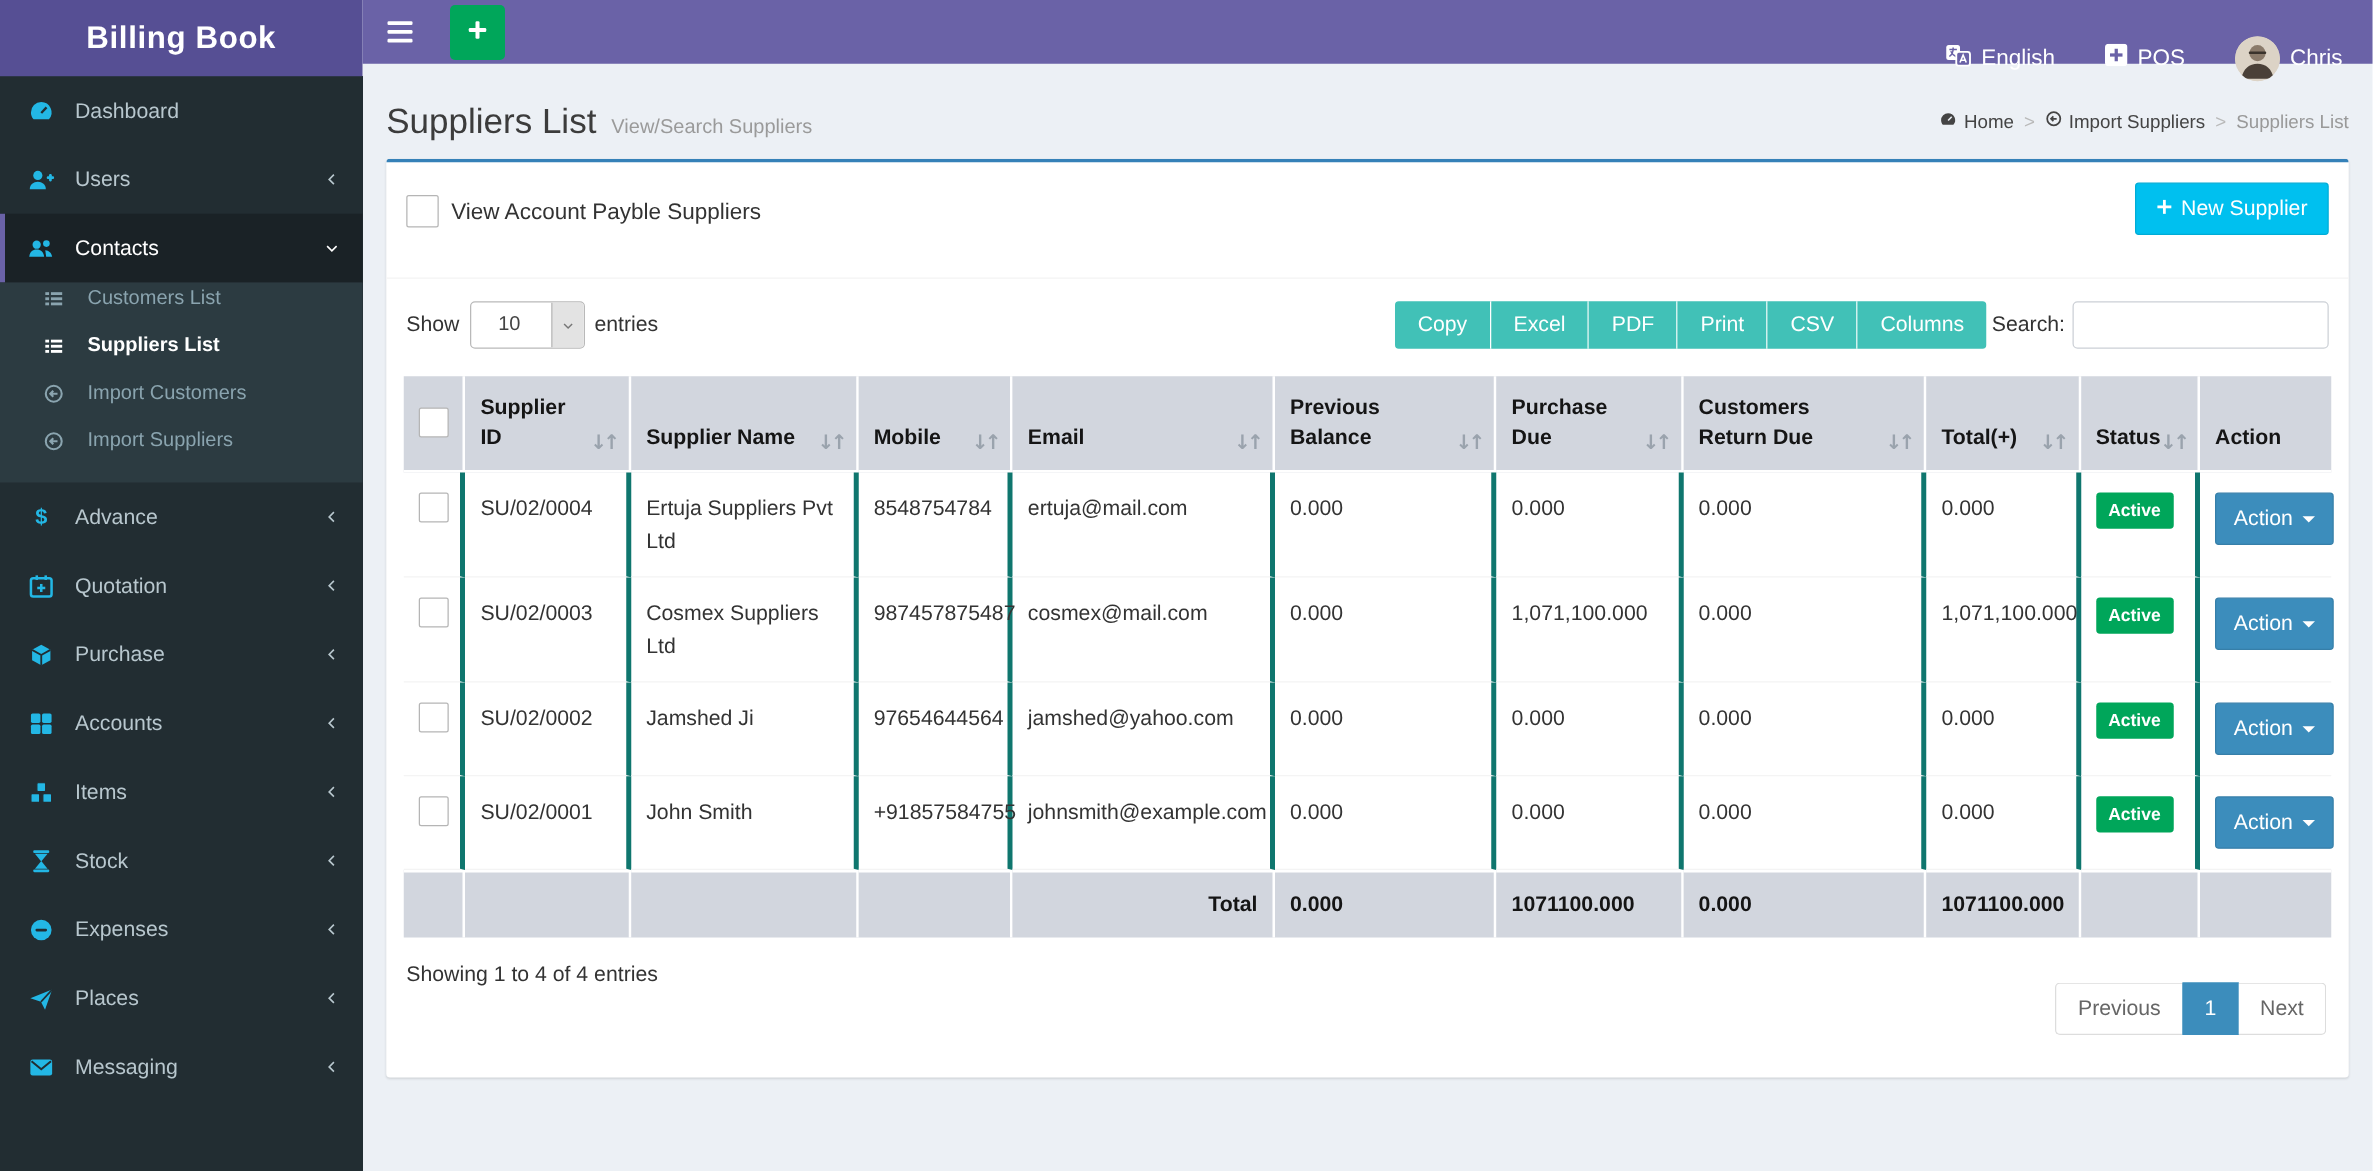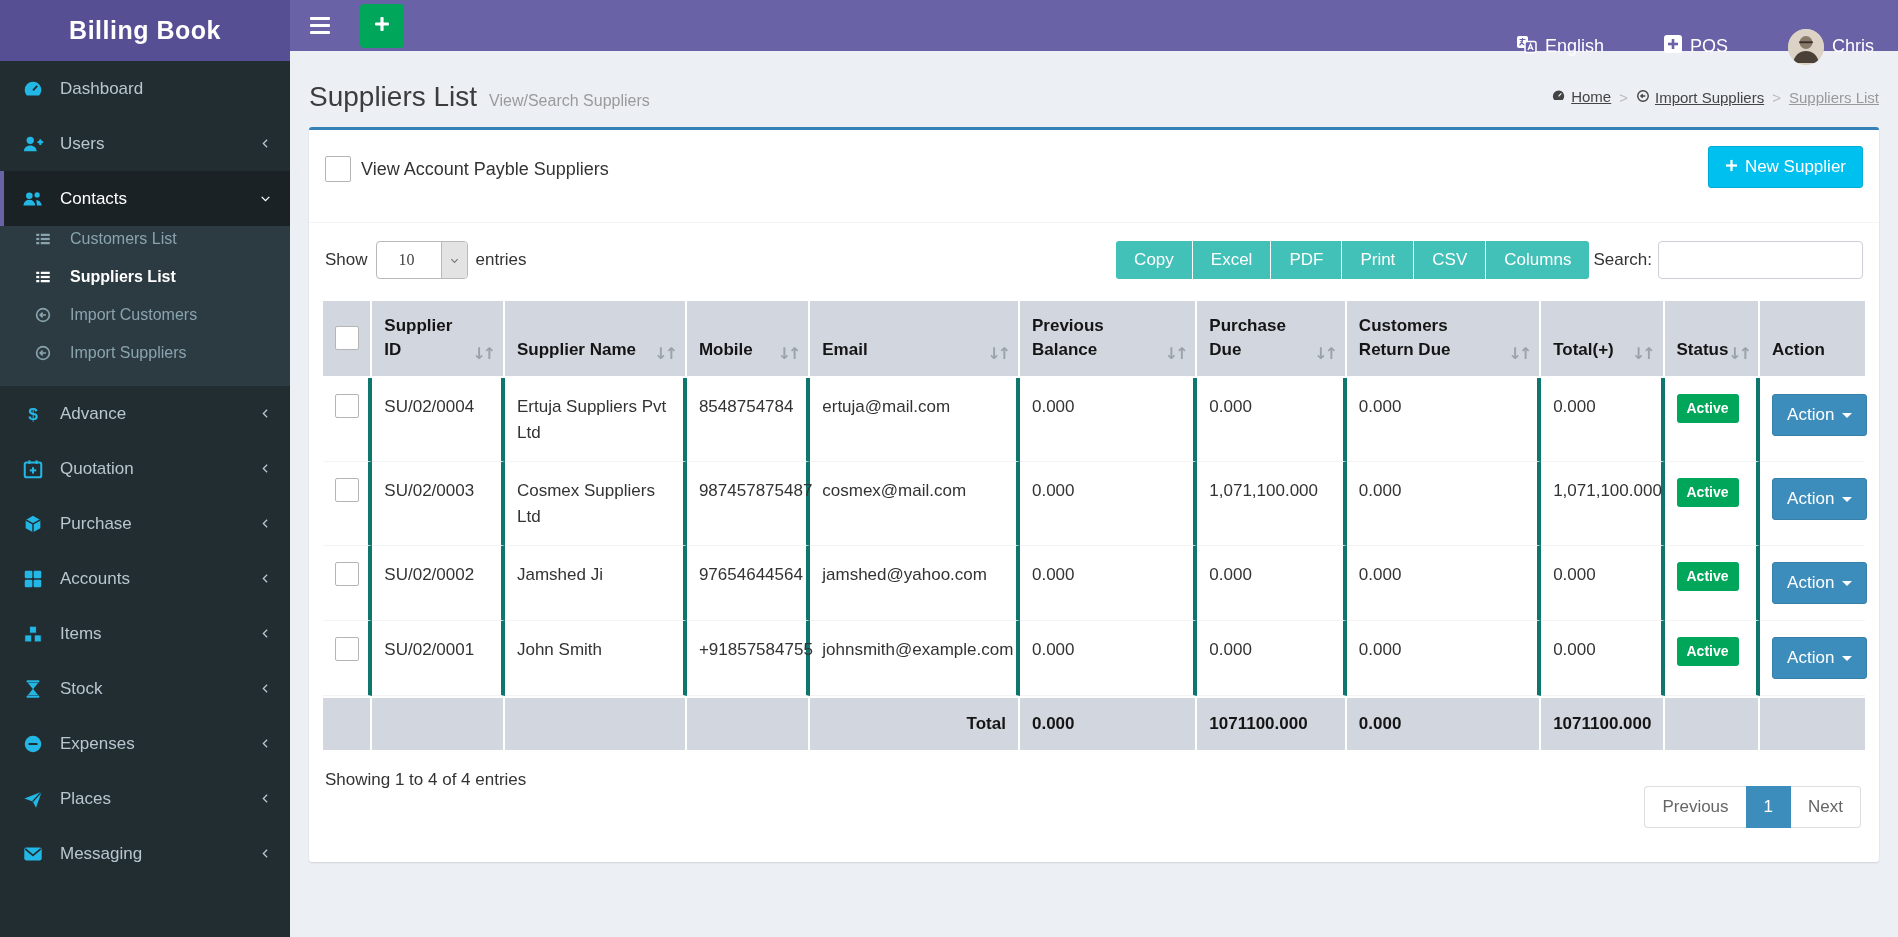--- a/index.html
+++ b/index.html
@@ -8,21 +8,21 @@
 
   
   .topbar { position:fixed; top:0; left:0; width:1898px; height:51px; display:flex; z-index:20; }
   .logo { width:290px; height:61px; background:#564f94; color:#fff; display:flex; align-items:center; justify-content:center;
           font-size:25px; font-weight:bold; letter-spacing:.5px; cursor:pointer; }
   .navbar { flex:1; background:#6a62a7; display:flex; align-items:center; padding:0 24px 0 16px; }
   .hamburger { width:40px; height:40px; display:flex; flex-direction:column; justify-content:center; gap:4px; cursor:pointer; padding-left:4px; }
   .hamburger span { display:block; width:20px; height:3px; background:#fff; border-radius:1px; }
   .quick-add { width:44px; height:44px; margin-left:14px; background:#00a65a; border:none; border-radius:4px;
                display:flex; align-items:center; justify-content:center; cursor:pointer; }
-  .nav-right { margin-left:auto; display:flex; align-items:center; gap:60px;margin-top:42px; }
+  .nav-right { margin-left:auto; display:flex; align-items:center; gap:40px;margin-top:42px; }
   .nav-item { display:flex; align-items:center; gap:8px; color:#fff; font-size:18px; cursor:pointer; }
   .avatar { width:36px; height:36px; border-radius:50%; overflow:hidden; background:#dcd3c6; flex:0 0 auto; }
 
   
   .sidebar { position:fixed; top:61px; left:0; width:290px; height:876px; background:#222d32; z-index:10; }
   .side-item { display:flex; align-items:center; height:55px; padding:0 18px 0 16px; color:#b8c7ce; font-size:17px;
                cursor:pointer; border-left:4px solid transparent; }
   .side-item .sicon { width:26px; height:22px; margin-right:14px; display:flex; align-items:center; justify-content:center; flex:0 0 auto; }
   .side-item .chev { margin-left:auto; display:flex; }
   .side-item.active { background:#1a2226; border-left-color:#6a62a7; color:#fff; }
@@ -31,41 +31,41 @@
   .sub-item .sicon { width:24px; height:18px; margin-right:12px; display:flex; align-items:center; }
   .sub-item.active { color:#fff; font-weight:bold; }
 
   
   .main { margin-left:290px; padding:61px 0 0 0; }
   .content-header { display:flex; align-items:center; justify-content:space-between; padding:20px 19px 14px 19px; }
   .titles { display:flex; align-items:baseline; gap:12px; }
   .page-title { font-size:28px; font-weight:500; color:#3c3c3c; }
   .page-subtitle { font-size:16px; color:#9a9a9a; }
   .breadcrumb { display:flex; align-items:center; gap:8px; font-size:15px; color:#444; }
-  .crumb { display:flex; gap:5px; cursor:pointer;text-decoration:underline; }
+  .crumb { display:flex; align-items:center; gap:5px; cursor:pointer; }
   .crumb-sep { color:#b9b9b9; }
   .crumb.current { color:#999; cursor:default; }
 
   
   .box { margin:0 19px; background:#fff; border-top:3px solid #3581b8; border-radius:3px;
          box-shadow:0 1px 2px rgba(0,0,0,.12); padding-bottom:30px; }
   .box-header { display:flex; justify-content:space-between; align-items:flex-start; padding:16px 16px 34px 16px;
                 border-bottom:1px solid #f4f4f4; }
   .chk-row { display:flex; align-items:center; gap:10px; margin-top:10px; }
   .checkbox { width:26px; height:26px; border:1px solid #b5b5b5; border-radius:2px; background:#fff; cursor:pointer; }
   .chk-label { font-size:18px; color:#333; }
   .btn-new { display:flex; align-items:center; gap:7px; background:#00c0ef; color:#fff; border:1px solid #00acd6;
              border-radius:3px; padding:10px 16px; font-size:17px; cursor:pointer; font-family:inherit; }
 
   .box-body { padding:0 14px; }
   .controls { display:flex; justify-content:space-between; align-items:center; margin:18px 2px 22px 2px; }
   .show-entries { display:flex; align-items:center; gap:8px; font-size:17px; color:#333; }
   .select { width:92px; height:38px; border:1px solid #b9b9b9; border-radius:4px; background:#fff; display:flex;
             overflow:hidden; cursor:pointer; }
-  .select .sel-val { flex:1; display:flex; align-items:center; padding-left:22px; font-size:16px; color:#444;font-family:Liberation Serif, serif; }
+  .select .sel-val { flex:1; display:flex; align-items:center; padding-left:22px; font-size:16px; color:#444; }
   .select .sel-arrow { width:26px; background:#e3e3e3; border-left:1px solid #b9b9b9; display:flex; align-items:center; justify-content:center; }
   .right-controls { display:flex; align-items:center; }
   .btn-group { display:flex; }
   .dt-btn { background:#41c1b7; color:#fff; border:none; border-right:1px solid #fff; padding:0 18px; height:38px;
             font-size:17px; cursor:pointer; font-family:inherit; }
   .dt-btn:first-child { border-radius:3px 0 0 3px; }
   .dt-btn:last-child { border-right:none; border-radius:0 3px 3px 0; }
   .search-label { font-size:17px; color:#333; margin:0 6px 0 4px; }
   .search-input { width:205px; height:38px; border:1px solid #ccd0d6; border-radius:4px; padding:0 10px; font-size:16px;
                   font-family:inherit; color:#333; outline:none; }

